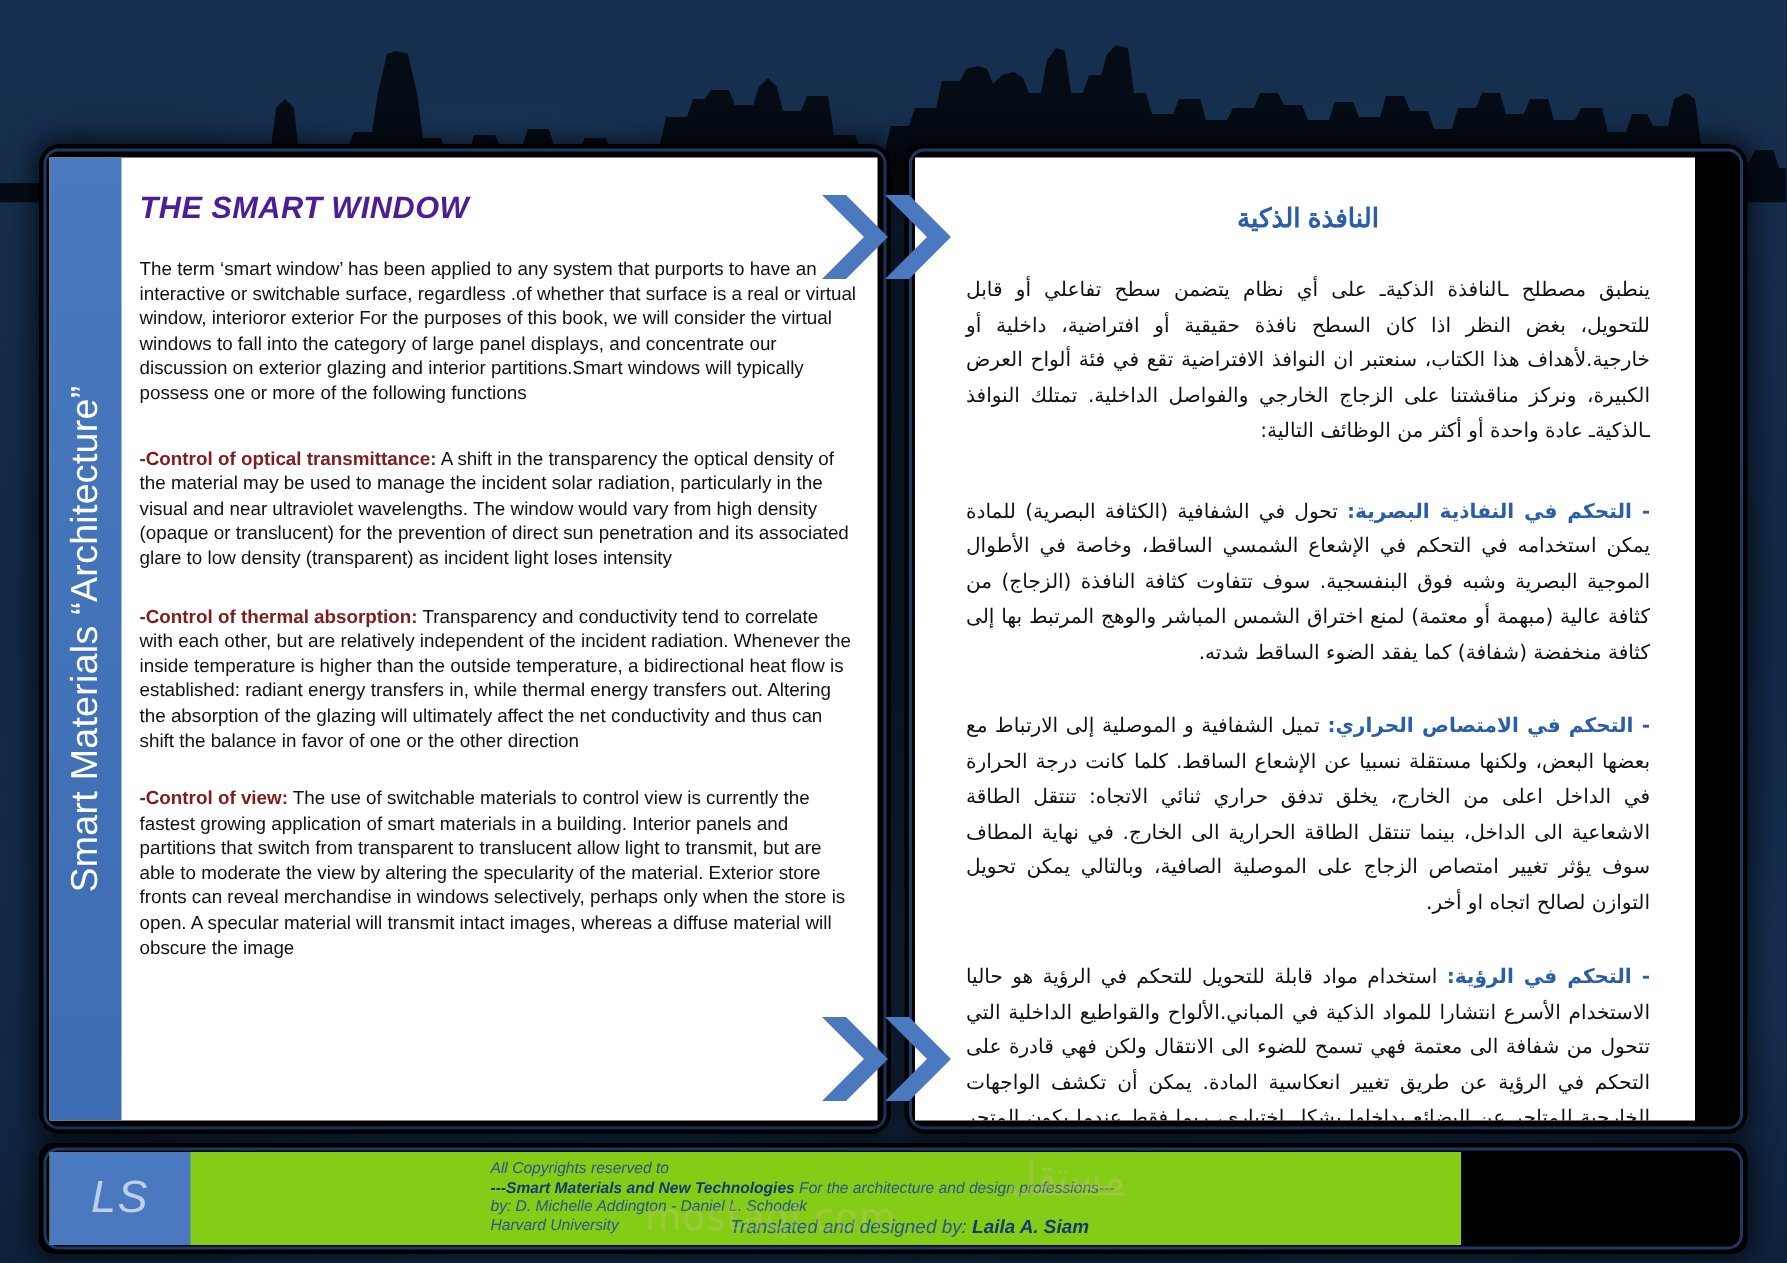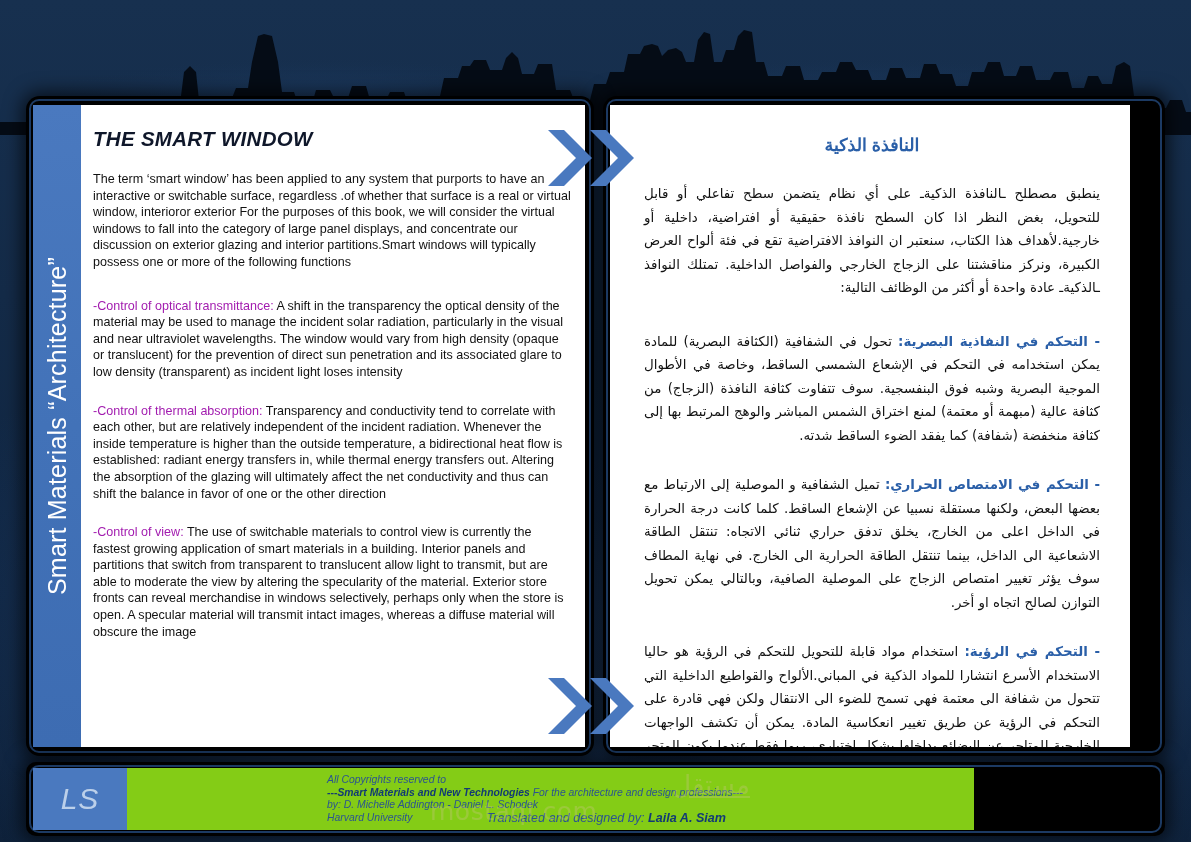--- a/index.html
+++ b/index.html
@@ -53,28 +53,28 @@
     transform-origin:center center;
     white-space:nowrap;
     color:#ffffff;
     font-size:25px;
     letter-spacing:.2px;
   }
   #left-body{
     flex:1;padding:22px 14px 10px 12px;position:relative;box-sizing:border-box;
   }
   #en-title{
-    color:#0f172a;font-size:20.5px;font-weight:bold;font-style:italic;
+    color:#4c1d95;font-size:20.5px;font-weight:bold;font-style:italic;
     letter-spacing:.3px;margin:0 0 20px 0;
   }
   .en-p{
     color:#111;font-size:12.55px;line-height:16.6px;
     margin:0 0 10px 0;text-align:left;
   }
-  .en-p .lead{color:#a21caf;font-weight:normal;}
+  .en-p .lead{color:#7f1d1d;font-weight:bold;}
   .gap-a{margin-bottom:27px;}
   .gap-b{margin-bottom:22px;}
   .gap-c{margin-bottom:22px;}
 
   
   #page-right{
     position:absolute;left:610px;top:105px;width:520px;height:642px;
     background:#ffffff;overflow:hidden;box-sizing:border-box;
     padding:24px 30px 10px 34px;
     direction:rtl;

